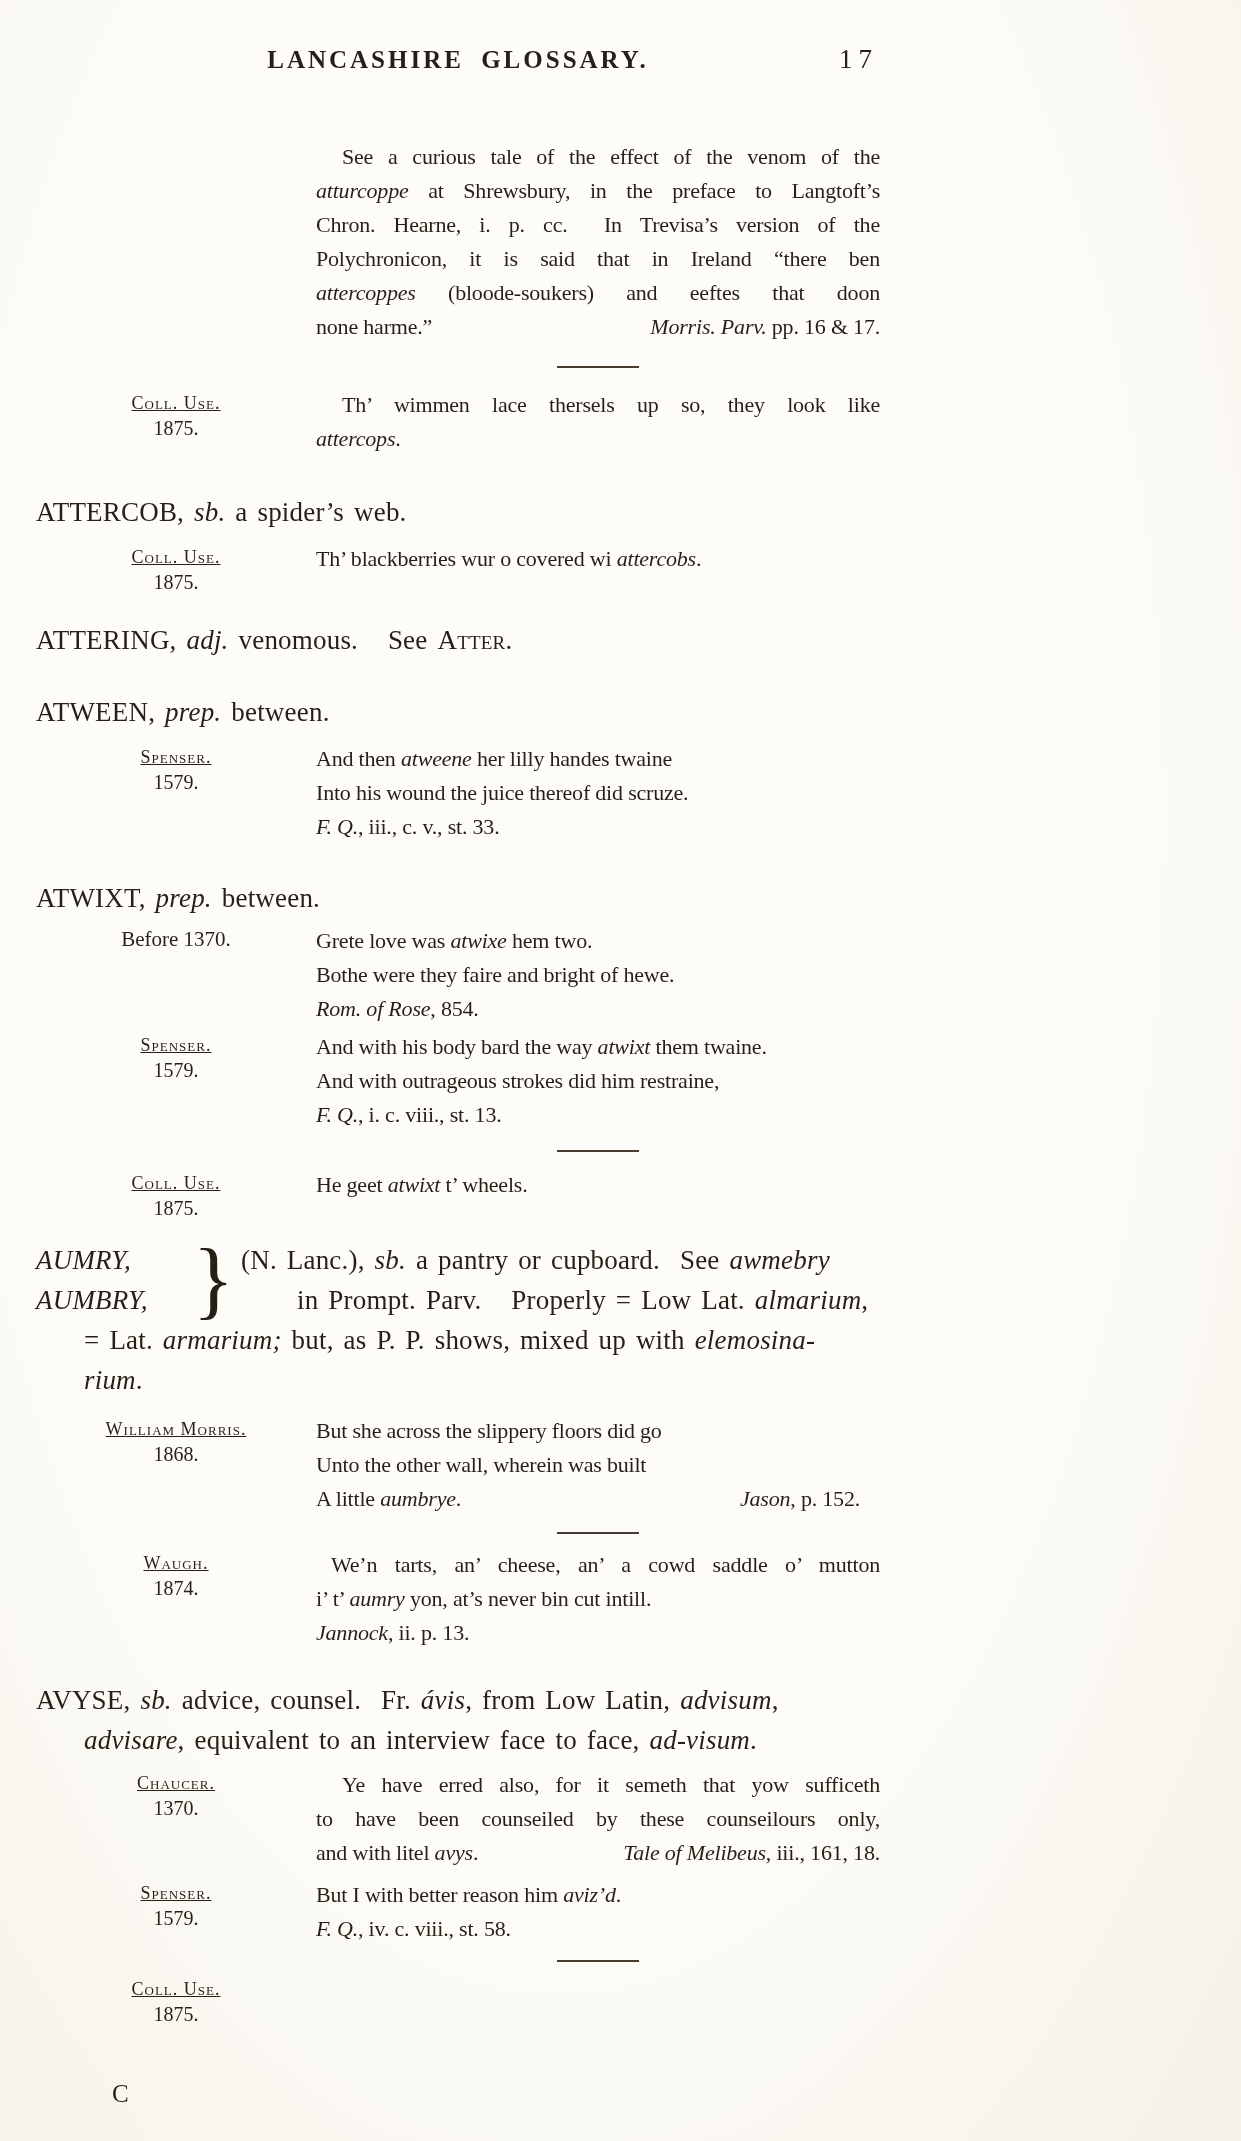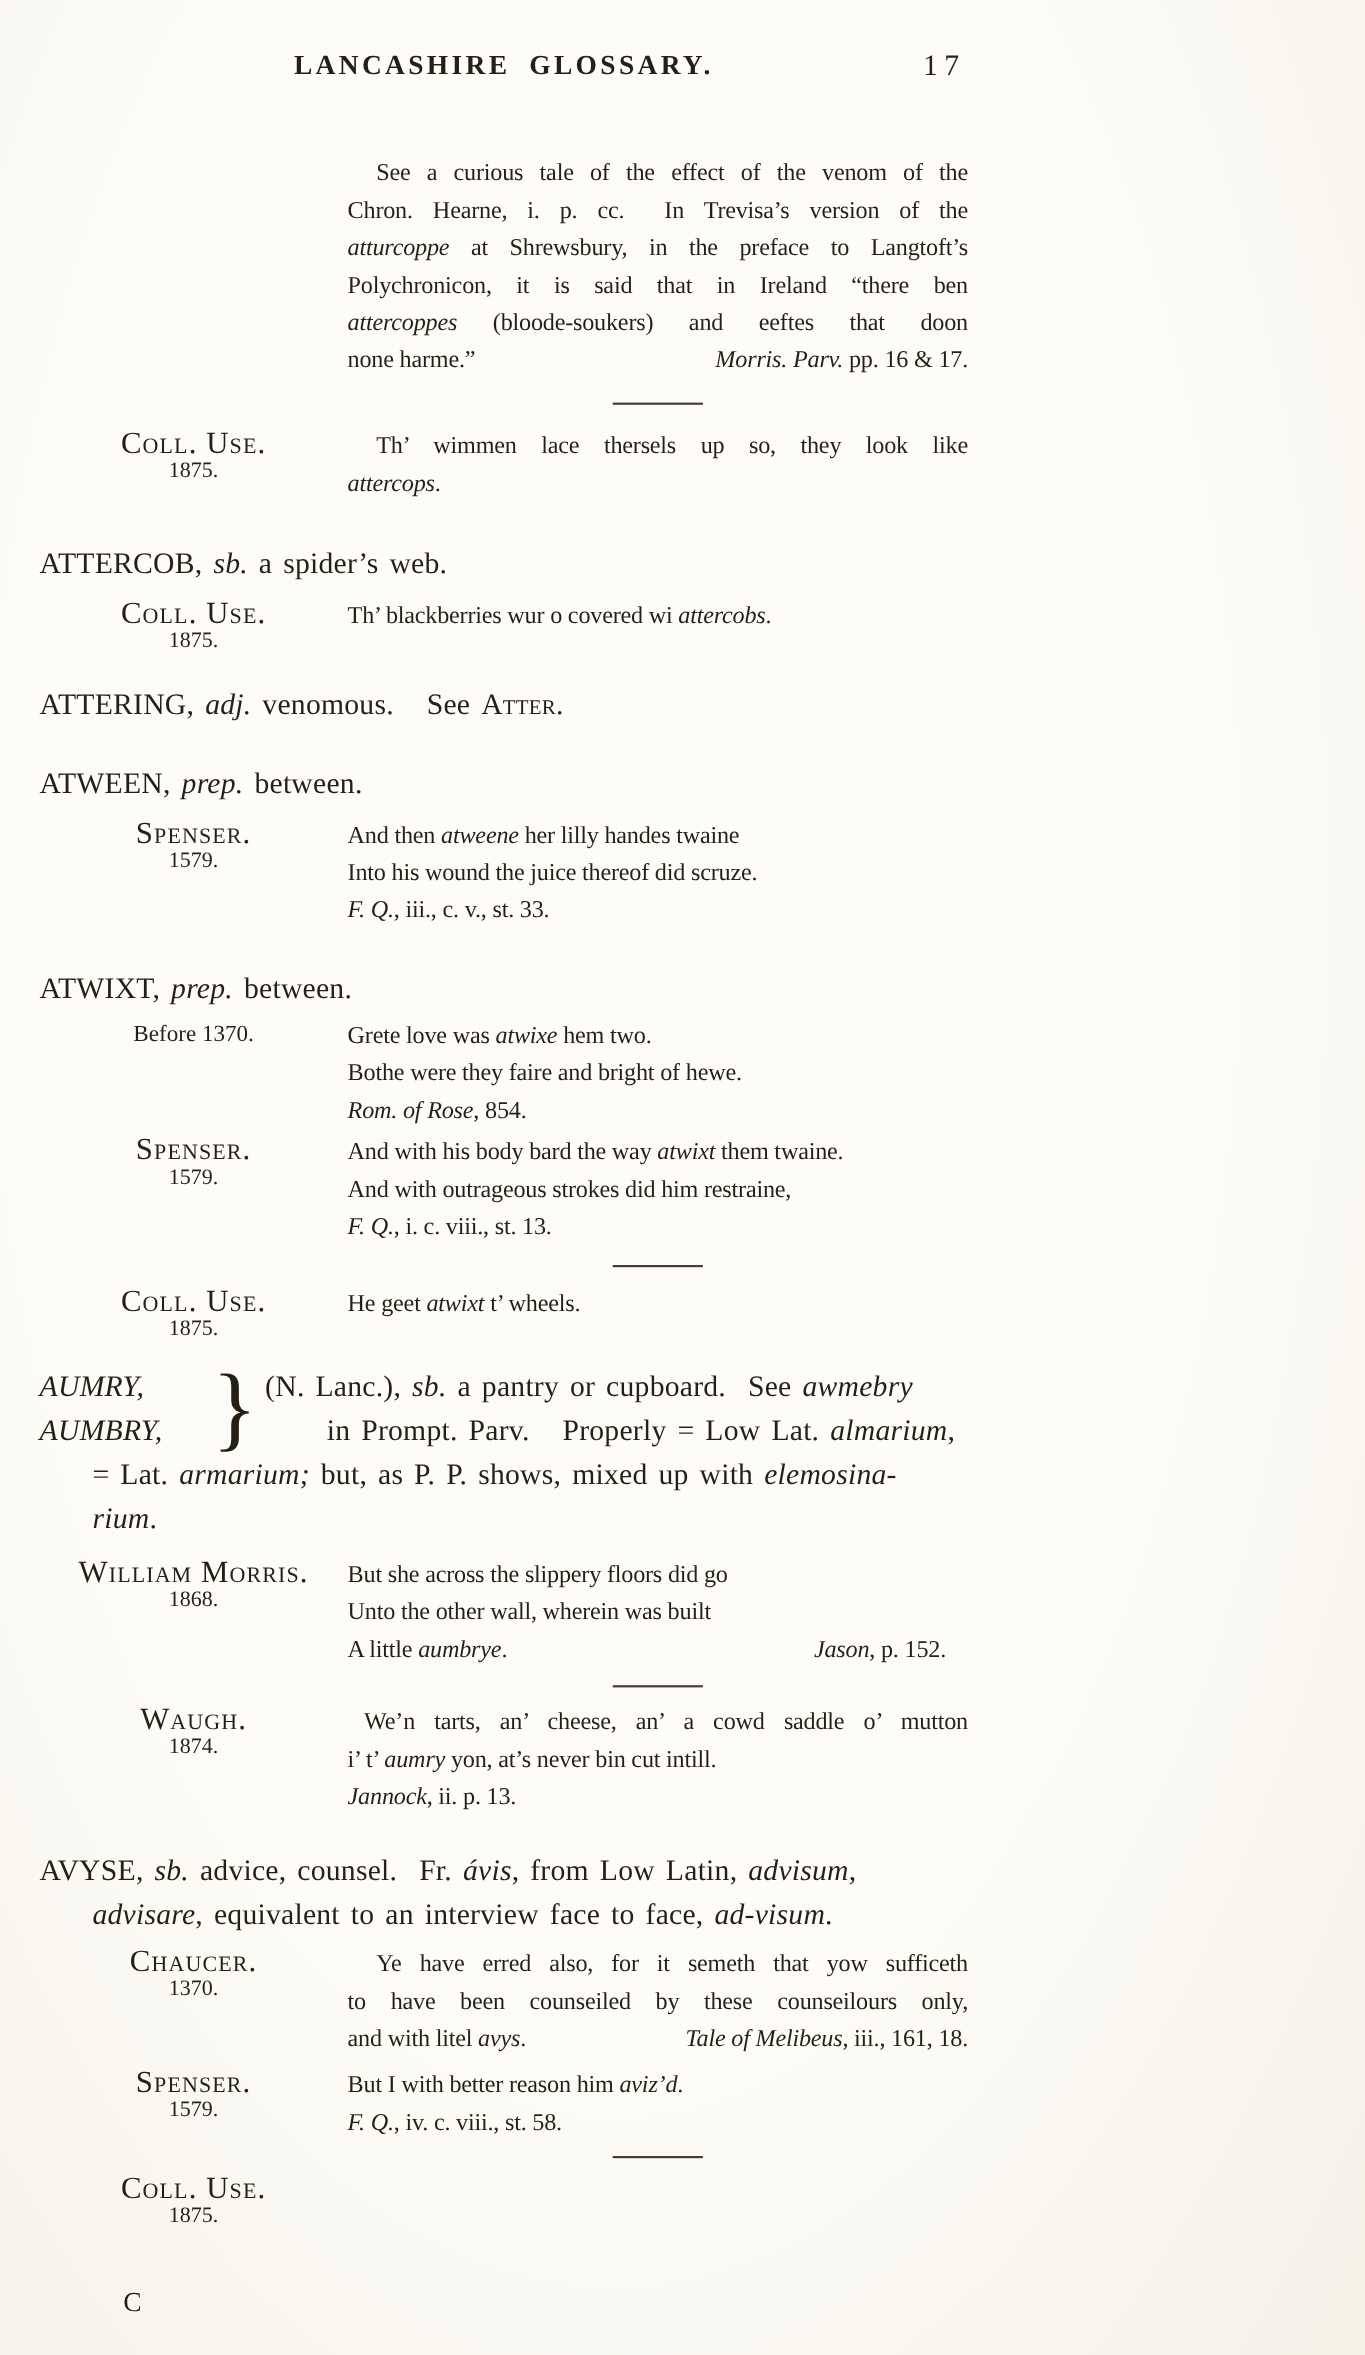--- a/index.html
+++ b/index.html
@@ -17,21 +17,21 @@
   .pagehead { position:relative; height:36px; }
   .head-title {
     text-align:center; font-weight:bold; font-size:25px;
     letter-spacing:3px; word-spacing:8px;
   }
   .head-num { position:absolute; right:2px; top:-2px; font-size:27px; letter-spacing:6px; }
 
   
   .quote { display:flex; }
   .qlabel { width:280px; flex:none; text-align:center; padding-top:3px; }
-  .qname { font-variant:small-caps; font-size:28px; letter-spacing:1px; line-height:25px; }
+  .qname { font-variant:small-caps; font-size:18px; letter-spacing:1px; line-height:25px;text-decoration:underline; }
   .qyear { font-size:20px; line-height:24px; }
   .qplain { font-size:21px; line-height:25px; }
   .qbody { flex:1; font-size:22px; line-height:34px; letter-spacing:-0.2px; }
   .ln { white-space:normal; }
   .just { text-align:justify; text-align-last:justify; }
   .ind { text-indent:26px; }
   .ind2 { text-indent:15px; }
   .tailrow { display:flex; justify-content:space-between; }
   .tailrow.pad { padding-right:20px; }
   .source { text-align:left; padding-right:30px; }
@@ -74,22 +74,22 @@
 
   <div class="pagehead">
     <div class="head-title">LANCASHIRE GLOSSARY.</div>
     <div class="head-num">17</div>
   </div>
 
   <div class="quote mt58">
     <div class="qlabel"></div>
     <div class="qbody">
       <div class="ln just ind">See a curious tale of the effect of the venom of the</div>
+      <div class="ln just"><i>atturcoppe</i> at Shrewsbury, in the preface to Langtoft’s</div>
       <div class="ln just">Chron. Hearne, i. p. cc. &nbsp;In Trevisa’s version of the</div>
-      <div class="ln just"><i>atturcoppe</i> at Shrewsbury, in the preface to Langtoft’s</div>
       <div class="ln just">Polychronicon, it is said that in Ireland “there ben</div>
       <div class="ln just"><i>attercoppes</i> (bloode-soukers) and eeftes that doon</div>
       <div class="tailrow">
         <span class="tail">none harme.”</span>
         <span><i>Morris. Parv.</i> pp. 16 &amp; 17.</span>
       </div>
     </div>
   </div>
 
   <div class="rule-wrap rule1">

